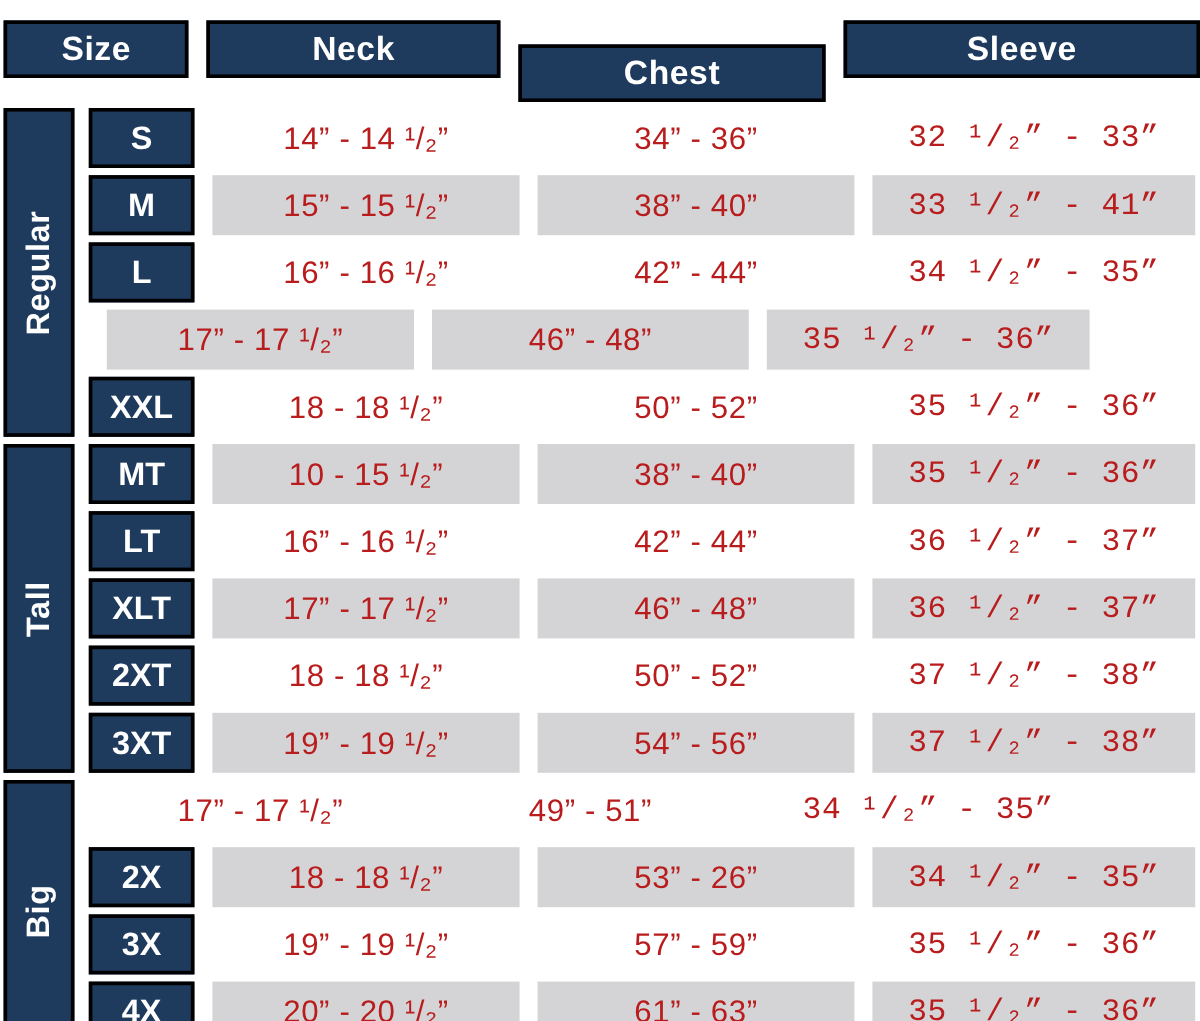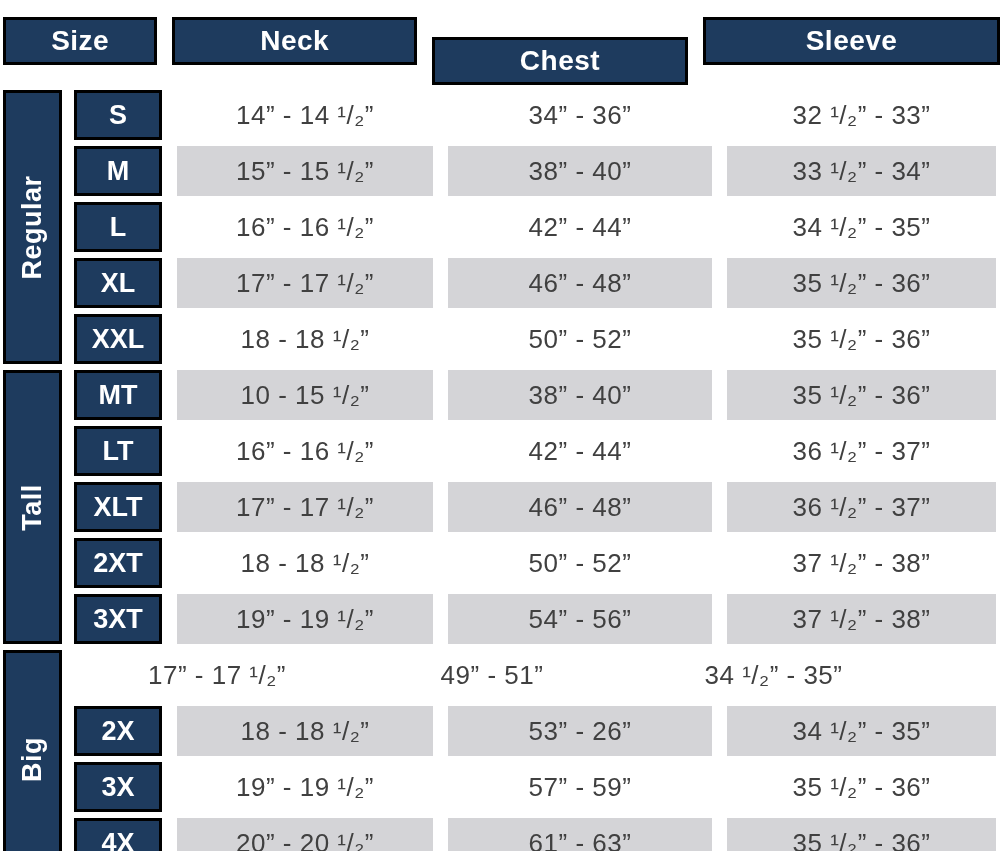--- a/index.html
+++ b/index.html
@@ -32,26 +32,26 @@
   .group-text {
     transform: rotate(-90deg);
     font-weight: bold; font-size: 27px;
     white-space: nowrap; letter-spacing: 0.5px;
   }
   .rows { margin-left: 12px; display: flex; flex-direction: column; row-gap: 6px; }
   .row { display: flex; height: 50px; }
   .size-box { width: 88px; font-weight: bold; font-size: 27px; }
   .cell {
     display: flex; align-items: center; justify-content: center;
-    font-size: 26px; color: #404040; letter-spacing: 0.5px;
+    font-size: 26px; color: #b91c1c; letter-spacing: 0.5px;
     box-sizing: border-box;
   }
   .cell-neck   { width: 256px; margin-left: 15px; }
   .cell-chest  { width: 264px; margin-left: 15px; }
-  .cell-sleeve { width: 269px; margin-left: 15px; }
+  .cell-sleeve { width: 269px; margin-left: 15px; font-family: Liberation Mono, monospace; }
   .row.shaded .cell { background: #d4d4d7; }
 </style>
 </head>
 <body>
 
 <div class="canvas">
 
   <div class="hdr-row">
     <div class="navy-box hdr hdr-size">Size</div>
     <div class="navy-box hdr hdr-neck">Neck</div>
@@ -69,30 +69,29 @@
         <div class="row">
           <div class="navy-box size-box">S</div>
           <div class="cell cell-neck">14” - 14 ¹/₂”</div>
           <div class="cell cell-chest">34” - 36”</div>
           <div class="cell cell-sleeve">32 ¹/₂” - 33”</div>
         </div>
         <div class="row shaded">
           <div class="navy-box size-box">M</div>
           <div class="cell cell-neck">15” - 15 ¹/₂”</div>
           <div class="cell cell-chest">38” - 40”</div>
-          <div class="cell cell-sleeve">33 ¹/₂” - 34”</div>
+          <div class="cell cell-sleeve">33 ¹/₂” - 41”</div>
         </div>
         <div class="row">
           <div class="navy-box size-box">L</div>
           <div class="cell cell-neck">16” - 16 ¹/₂”</div>
           <div class="cell cell-chest">42” - 44”</div>
           <div class="cell cell-sleeve">34 ¹/₂” - 35”</div>
         </div>
         <div class="row shaded">
-          <div class="navy-box size-box">XL</div>
           <div class="cell cell-neck">17” - 17 ¹/₂”</div>
           <div class="cell cell-chest">46” - 48”</div>
           <div class="cell cell-sleeve">35 ¹/₂” - 36”</div>
         </div>
         <div class="row">
           <div class="navy-box size-box">XXL</div>
           <div class="cell cell-neck">18 - 18 ¹/₂”</div>
           <div class="cell cell-chest">50” - 52”</div>
           <div class="cell cell-sleeve">35 ¹/₂” - 36”</div>
         </div>

